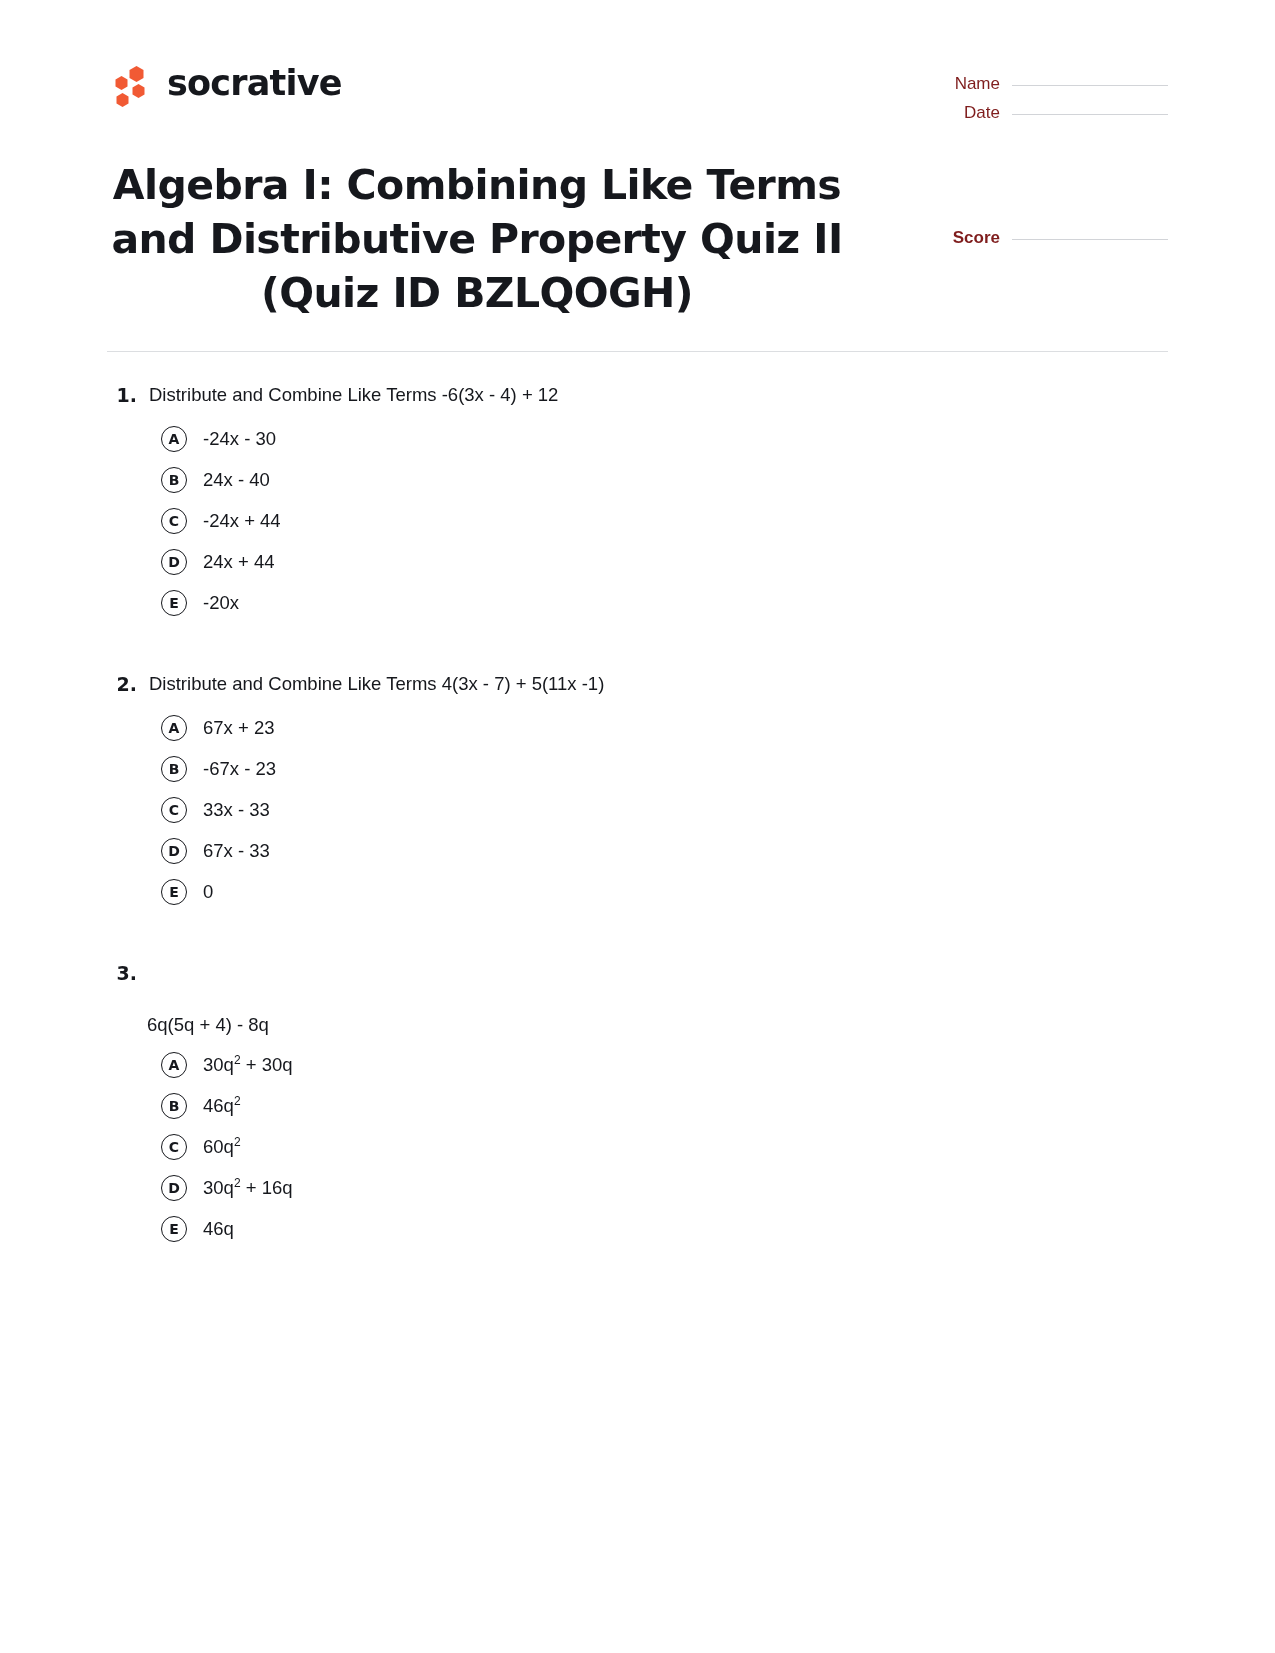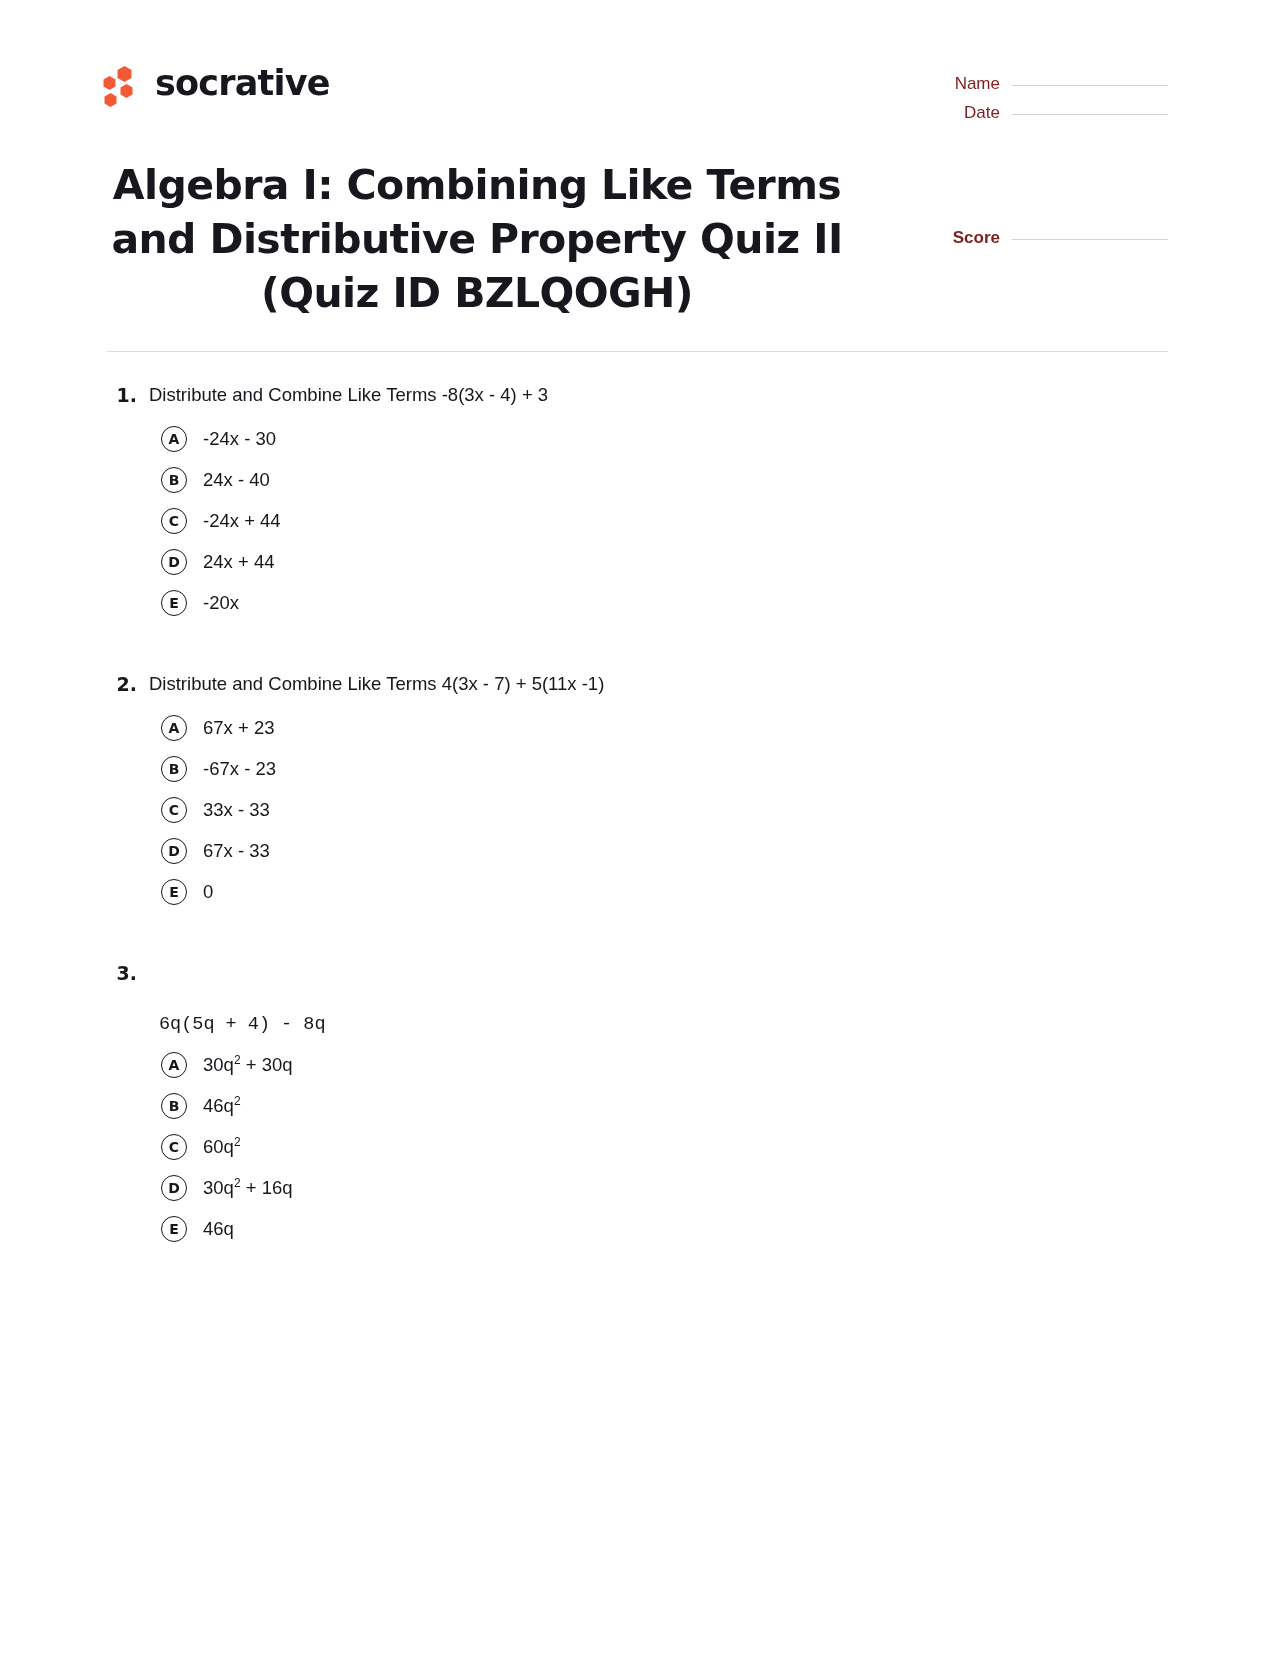--- a/index.html
+++ b/index.html
@@ -19,21 +19,21 @@
     position: relative;
     width: 1275px;
     height: 1653px;
     background: #ffffff;
     box-sizing: border-box;
   }
 
   
   .header {
     position: absolute;
-    left: 95px;
+    left: 107px;
     top: 62px;
     right: 107px;
     height: 70px;
     text-align: right;
   }
   .brand {
     position: absolute;
     left: 0;
     top: 0;
     display: flex;
@@ -146,27 +146,26 @@
     color: #16181d;
     line-height: 30px;
   }
   .q-text {
     font-size: 18.5px;
     line-height: 30px;
     color: #16181d;
     font-family: "Liberation Sans", sans-serif;
   }
   .q-extra {
-    margin-left: 52px;
+    margin-left: 40px;
     font-size: 18.5px;
     line-height: 30px;
     color: #16181d;
     margin-top: 22px;
     margin-bottom: 4px;
-    font-family: Liberation Mono, monospace;
   }
   .option {
     display: flex;
     align-items: center;
     height: 41px;
   }
   .opt-bubble {
     width: 26px;
     height: 26px;
     flex: 0 0 26px;
@@ -238,21 +237,21 @@
       <span class="meta-line"></span>
     </div>
   </div>
 
   <div class="divider"></div>
 
   <div class="questions">
       <div class="question">
         <div class="q-head">
           <div class="q-num">1.</div>
-          <div class="q-text">Distribute and Combine Like Terms -8(3x - 4) + 3</div>
+          <div class="q-text">Distribute and Combine Like Terms -6(3x - 4) + 12</div>
         </div>
         <div class="option">
           <span class="opt-bubble">A</span>
           <span class="opt-text">-24x - 30</span>
         </div>
         <div class="option">
           <span class="opt-bubble">B</span>
           <span class="opt-text">24x - 40</span>
         </div>
         <div class="option">

